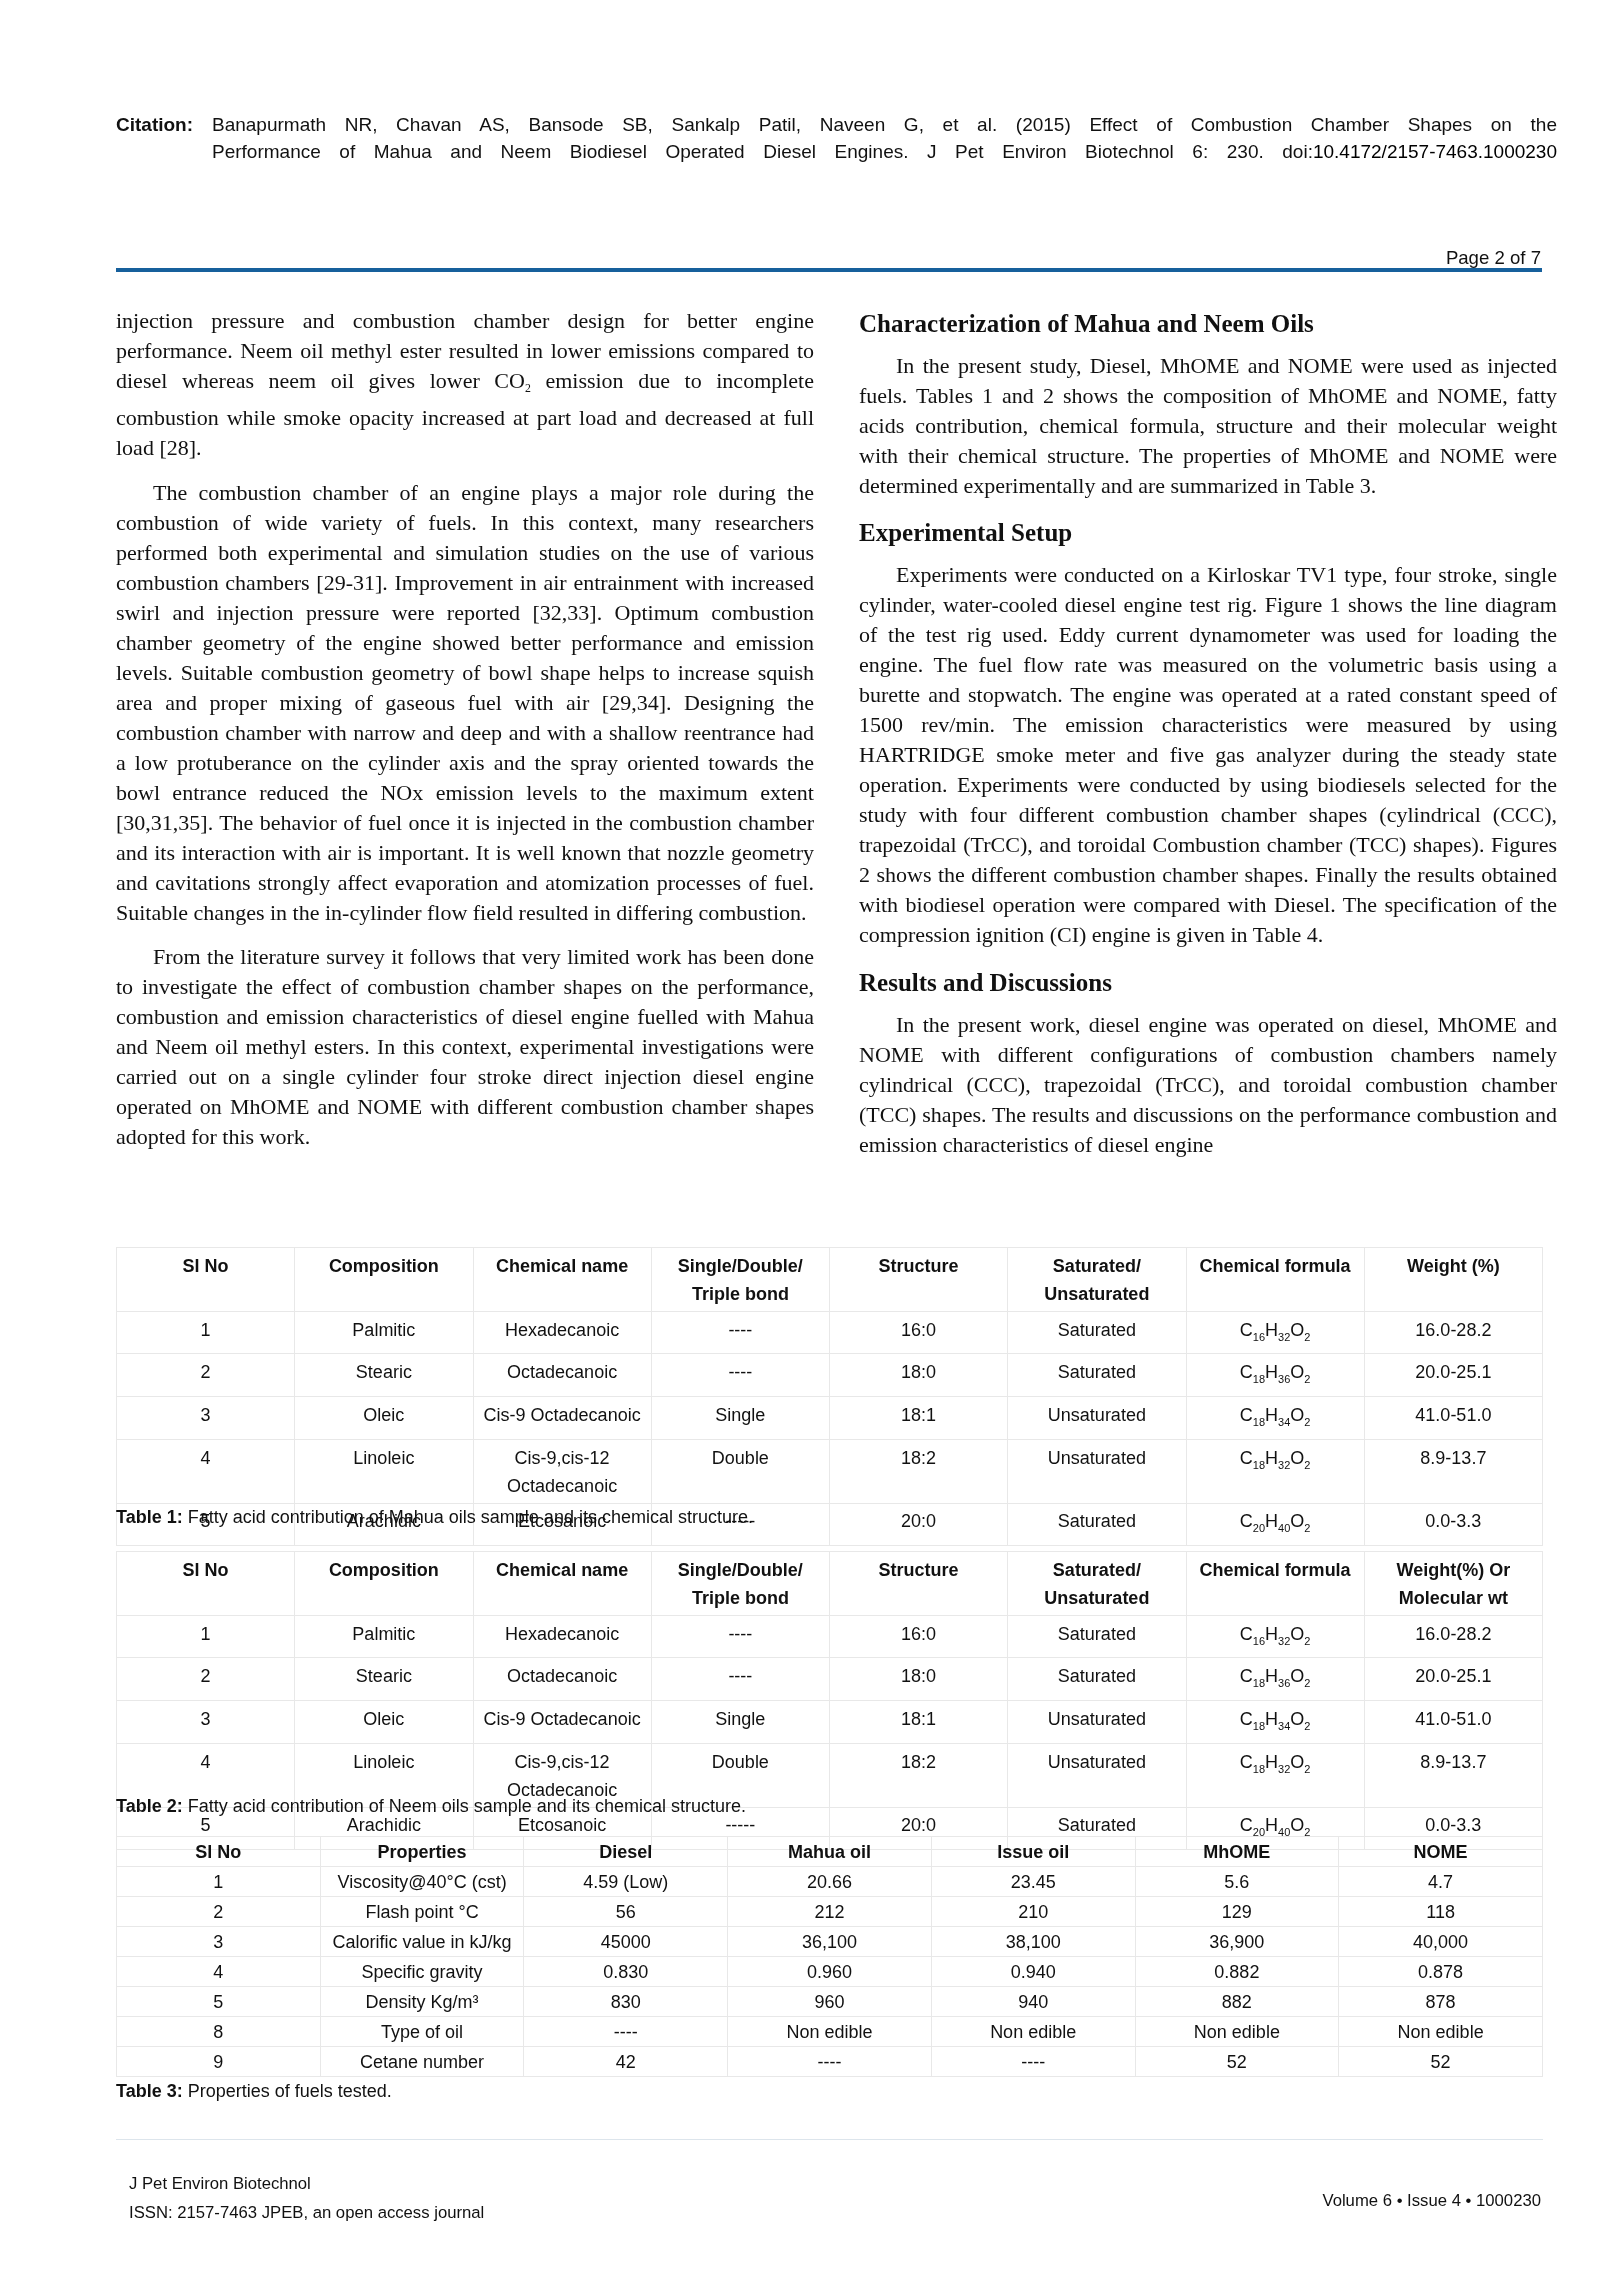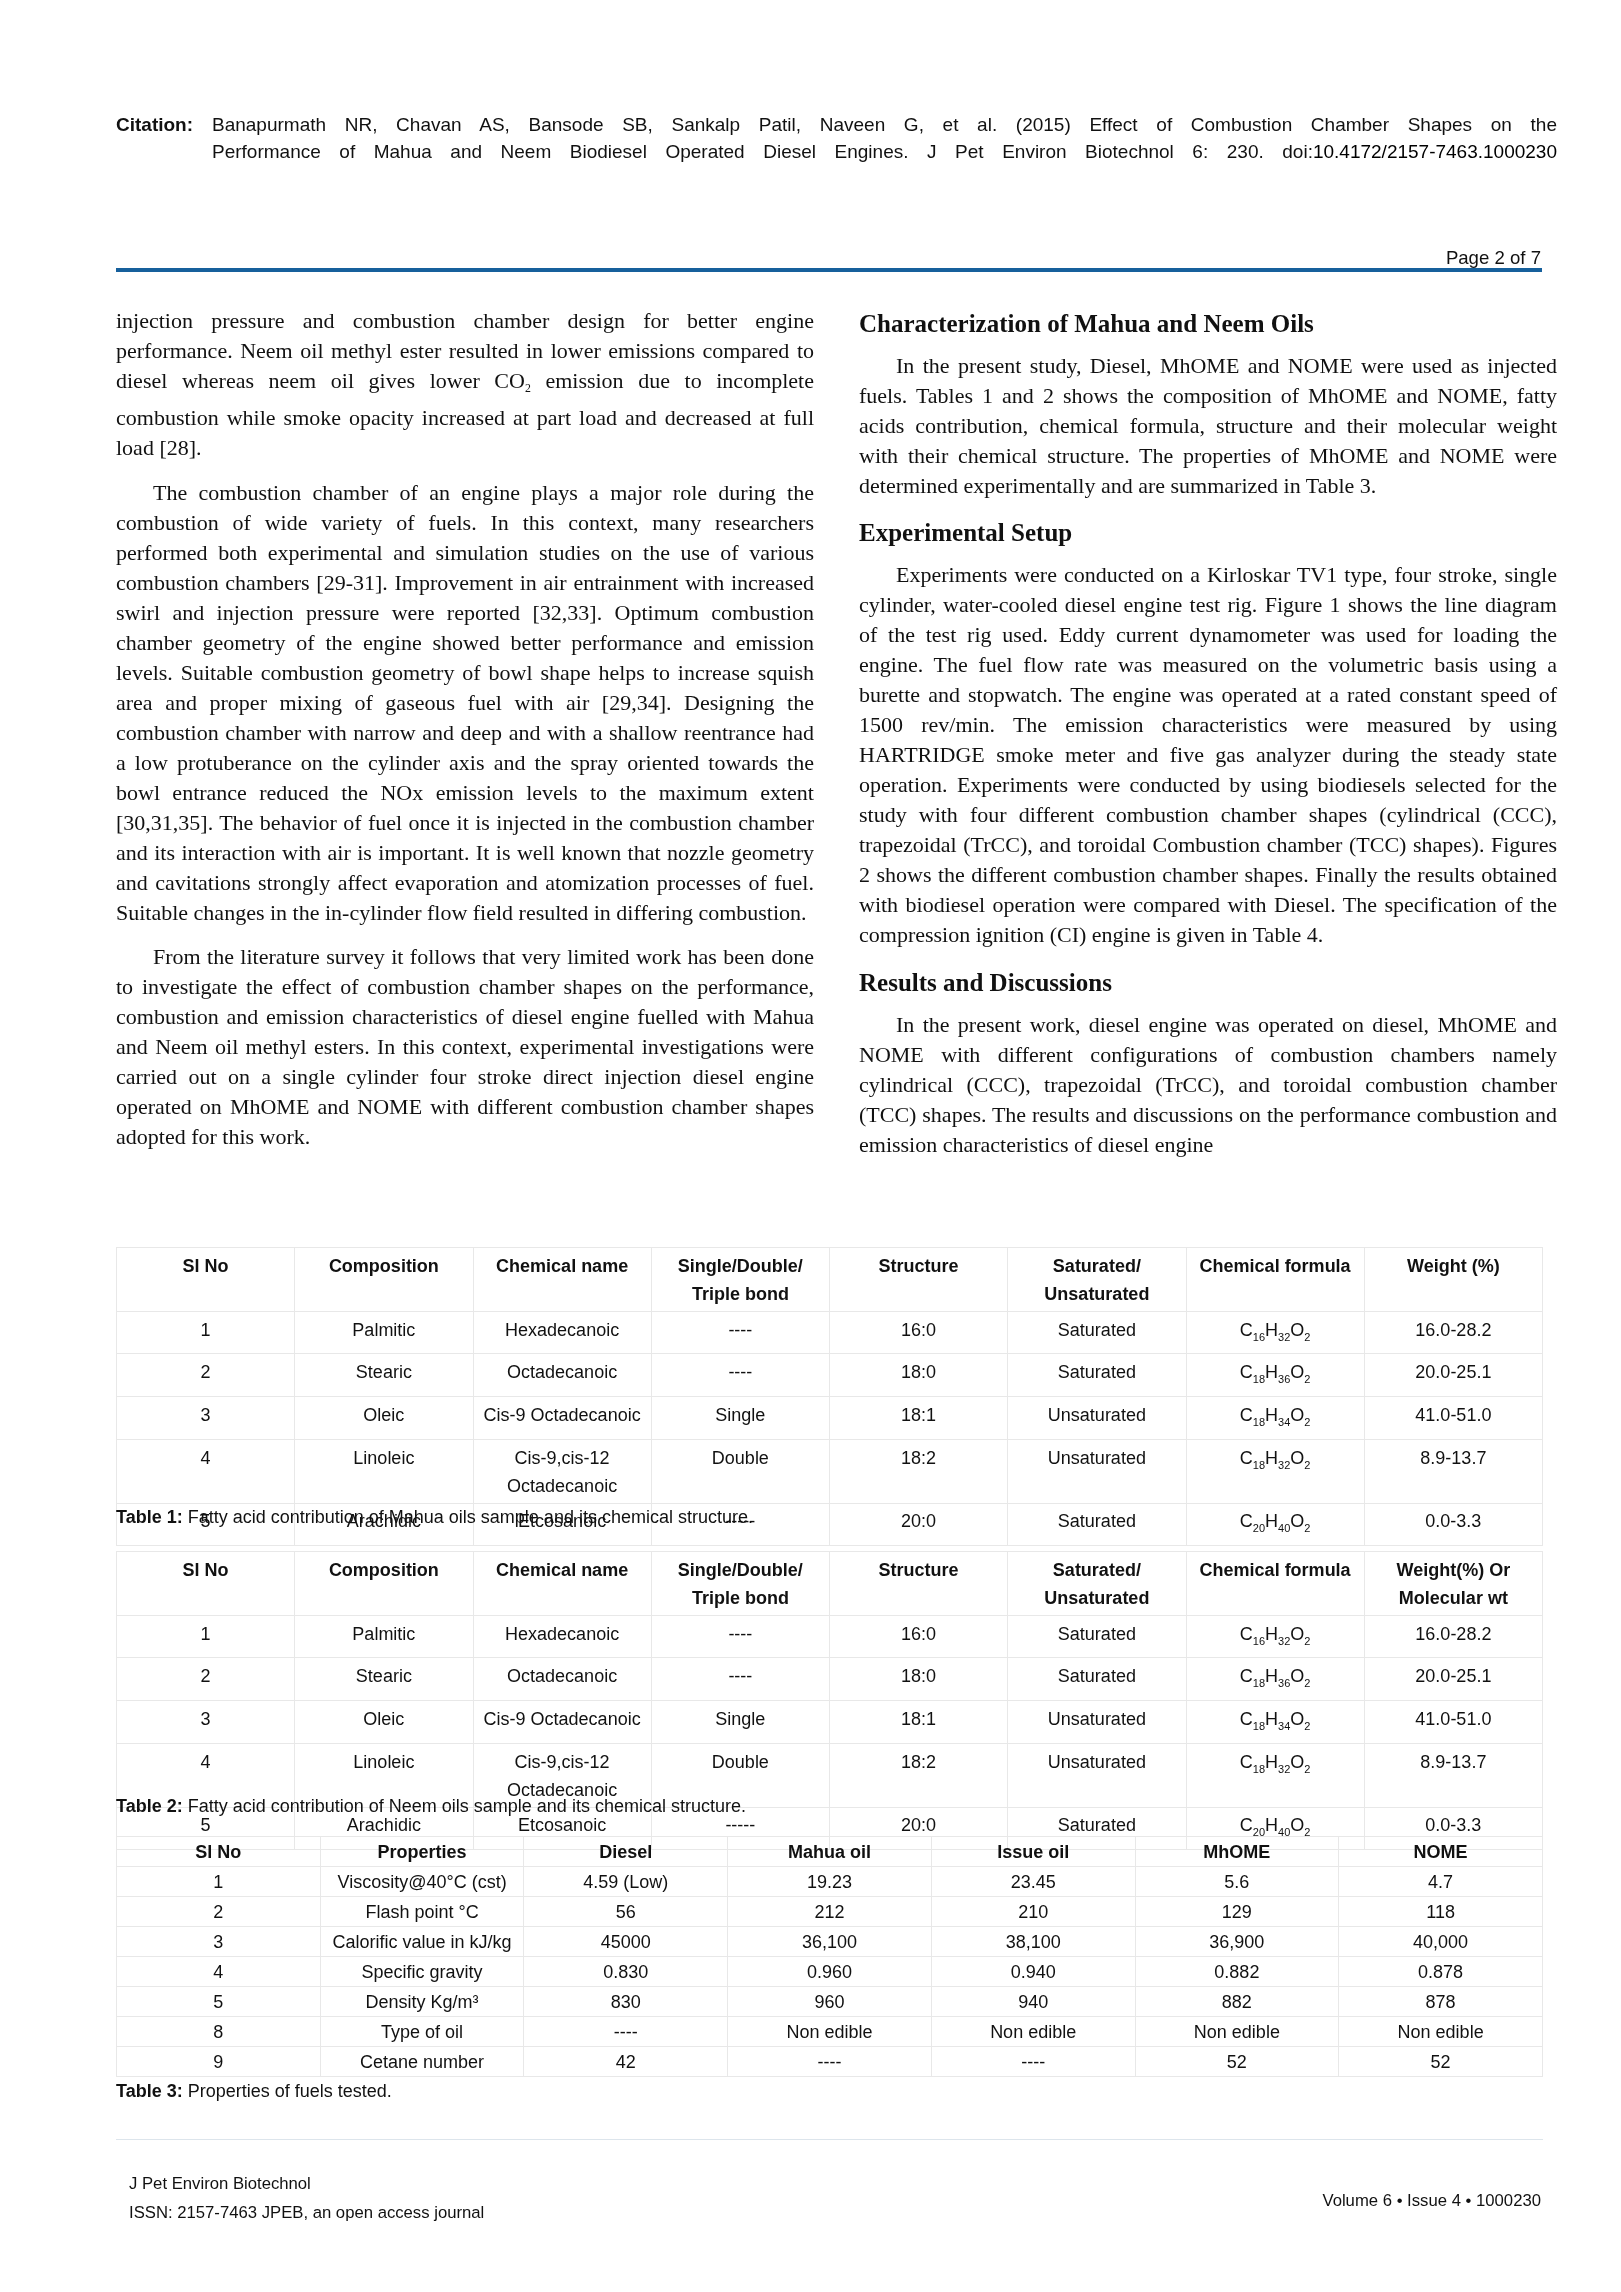--- a/index.html
+++ b/index.html
@@ -237,21 +237,21 @@
     <th>Issue oil</th>
     <th>MhOME</th>
     <th>NOME</th>
   </tr>
     </thead>
   <tbody>
       <tr>
         <td>1</td>
         <td>Viscosity@40°C (cst)</td>
         <td>4.59 (Low)</td>
-        <td>19.23</td>
+        <td>20.66</td>
         <td>23.45</td>
         <td>5.6</td>
         <td>4.7</td>
       </tr>
       <tr>
         <td>2</td>
         <td>Flash point °C</td>
         <td>56</td>
         <td>212</td>
         <td>210</td>

